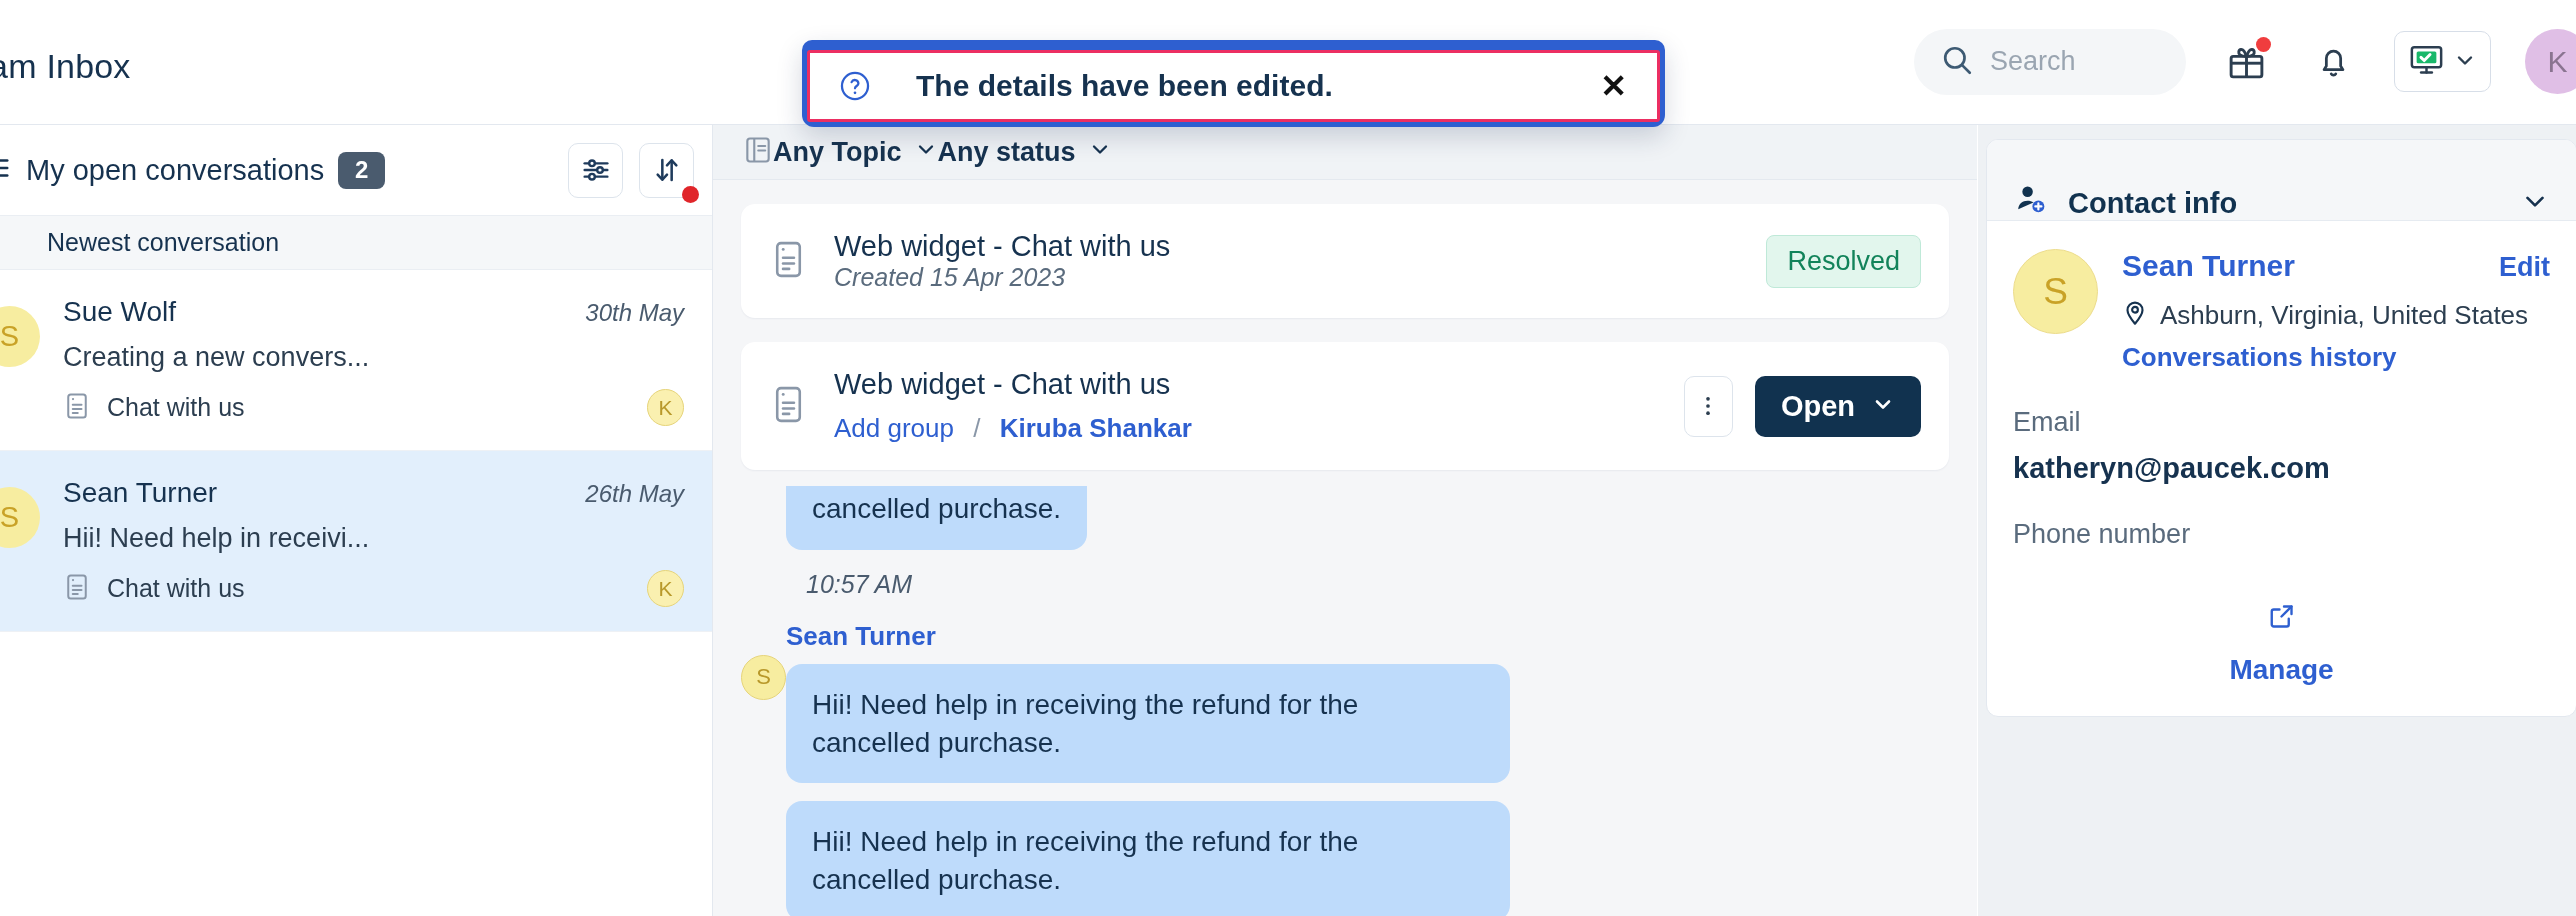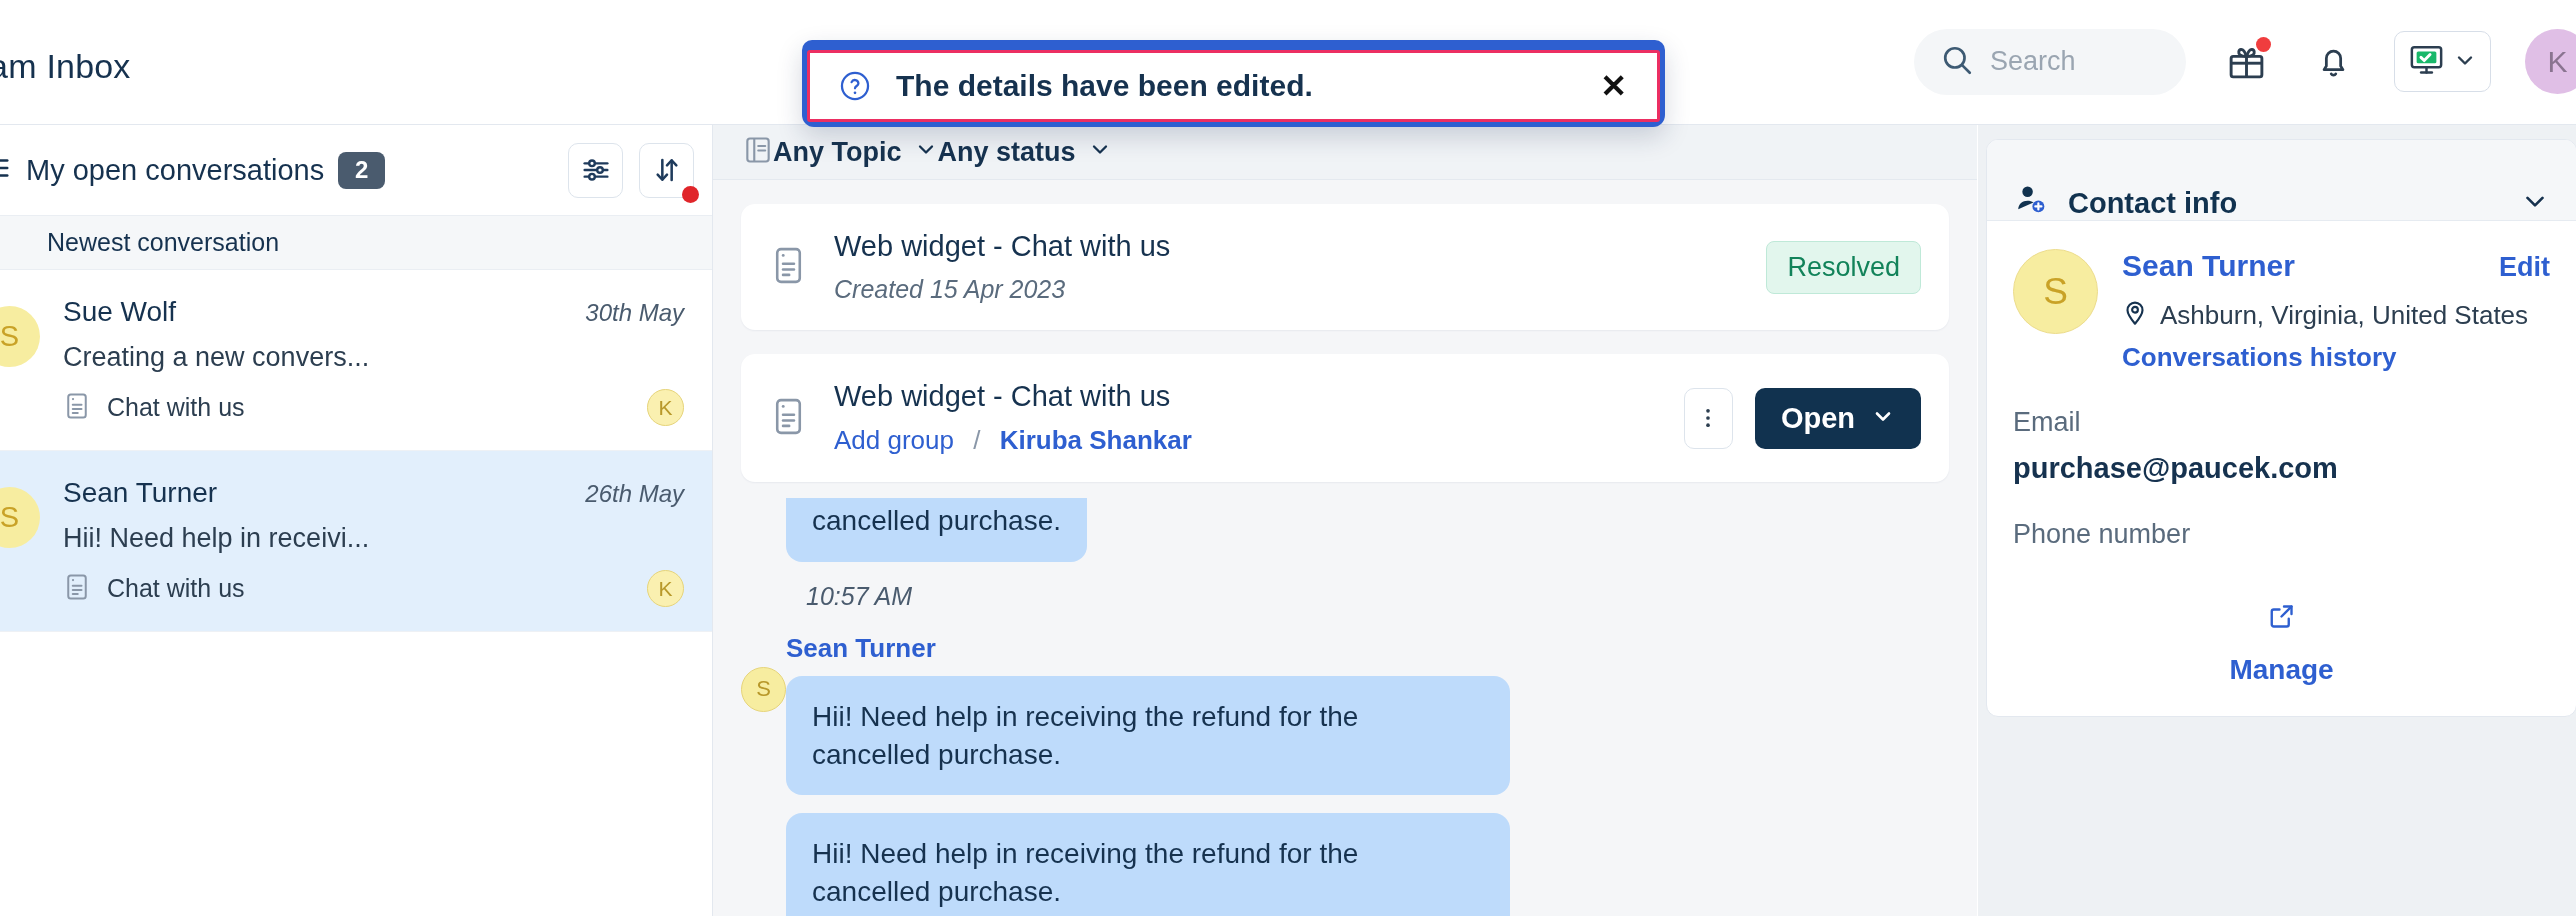--- a/index.html
+++ b/index.html
@@ -53,20 +53,21 @@
     background: #2e5fd0;
     padding-top: 10px;
     box-shadow: 0 10px 26px rgba(20,40,80,.18);
     z-index: 40;
   }
   .toast {
     height: 72px; background: #ffffff; border: 3px solid #ec2e62;
     border-radius: 3px;
     display: flex; align-items: center; padding: 0 30px 0 28px;
     margin: 0 5px 5px 5px;
+    gap: 20px;
   }
   .toast-icon { width: 34px; height: 34px; flex: 0 0 34px; color: #2e5fd0; }
   .toast-msg { flex: 1; font-size: 30px; font-weight: 700; color: #16324f; margin-left: 24px; }
   .toast-close { font-size: 32px; font-weight: 700; color: #111; cursor:pointer; line-height:1; }
 
   
   .left-pane {
     position: absolute; left: 0; top: 125px; width: 713px; height: 791px;
     background: #ffffff; border-right: 1px solid #e3e8ef; overflow: hidden;
   }
@@ -131,21 +132,21 @@
   .filter-chip { display:flex; align-items:center; gap:12px; font-size:27px; font-weight:700; color:#16324f; cursor:pointer; }
 
   .card {
     background: #fff; border-radius: 14px; margin: 24px 28px 0 28px;
     display: flex; align-items: center; padding: 26px 28px;
     box-shadow: 0 1px 2px rgba(20,40,80,.06);
   }
   .card-ic { width: 39px; flex: 0 0 39px; color:#8a97a8; margin-right: 26px; }
   .card-main { flex: 1; min-width: 0; }
   .card-title { font-size: 29px; color: #16324f; }
-  .card-sub { font-size: 25px; font-style: italic; color: #5a6b7d; margin-top: 12px; }
+  .card-sub { font-size: 25px; font-style: italic; color: #5a6b7d; }
   .card-links { margin-top: 12px; font-size: 26px; }
   .card-links a { color: #2e5fd0; text-decoration: none; }
   .card-links .lk-bold { font-weight: 700; }
   .card-links .sep { color: #8a97a8; margin: 0 12px; }
   .badge-resolved {
     background: #e2f6ed; color: #12835a; border: 1px solid #bfe9d8;
     border-radius: 8px; padding: 10px 20px; font-size: 27px;
   }
   .kebab {
     width: 49px; height: 61px; border: 1px solid #dde4ec; border-radius: 10px;
@@ -523,21 +524,21 @@
                   <circle cx="10" cy="10.2" r="2.3"></circle>
                 </svg>
               </span>
               <span>Ashburn, Virginia, United States</span>
             </div>
             <div class="c-hist">Conversations history</div>
           </div>
         </div>
 
         <div class="f-label">Email</div>
-        <div class="f-value">purchase@paucek.com</div>
+        <div class="f-value">katheryn@paucek.com</div>
 
         <div class="f-label">Phone number</div>
 
         <div class="manage">
           <span>
             <svg width="30" height="30" viewBox="0 0 24 24" fill="none" stroke="#2e5fd0" stroke-width="1.9">
               <path d="M13.6 4.4H19.6V10.4" stroke-linecap="round" stroke-linejoin="round"></path>
               <path d="M19.6 4.4L11.6 12.4" stroke-linecap="round"></path>
               <path d="M17.4 14.2v4.6a1.6 1.6 0 0 1-1.6 1.6H5.4a1.6 1.6 0 0 1-1.6-1.6V8.4a1.6 1.6 0 0 1 1.6-1.6h4.6" stroke-linecap="round" stroke-linejoin="round"></path>
             </svg>

